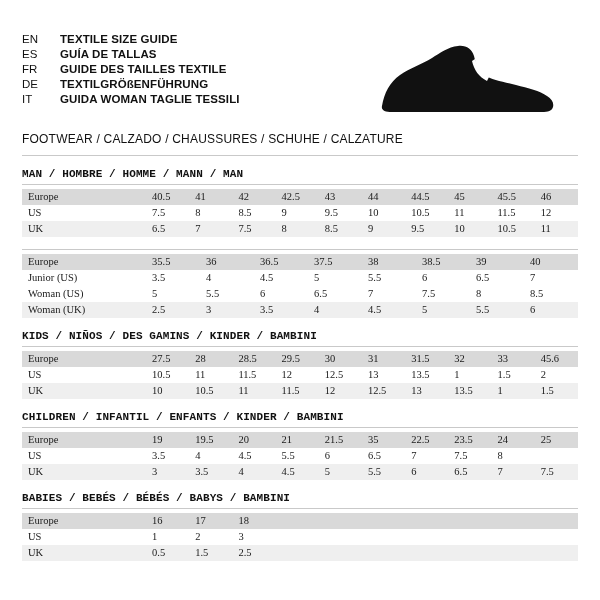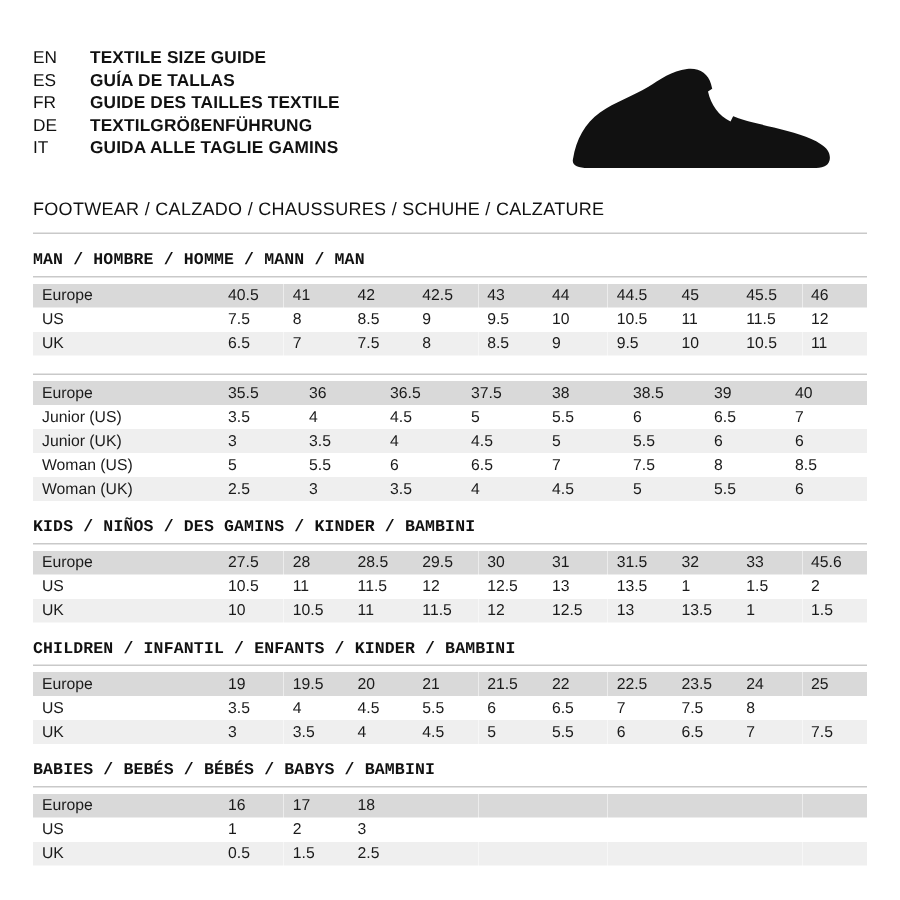--- a/index.html
+++ b/index.html
@@ -81,20 +81,21 @@
   }
   .section-rule {
     border: 0;
     border-top: 1px solid #c9c9c9;
     margin: 4px 0 4px 0;
   }
   table.size {
     border-collapse: collapse;
     width: 100%;
     table-layout: fixed;
+    font-family: Liberation Serif, serif;
   }
   table.size td {
     font-size: 10.5px;
     line-height: 16px;
     height: 16px;
     padding: 0 0 0 6px;
     color: #1a1a1a;
     white-space: nowrap;
     overflow: hidden;
   }
@@ -128,21 +129,21 @@
       <tr>
         <td class="lang-code">FR</td>
         <td class="lang-title">GUIDE DES TAILLES TEXTILE</td>
       </tr>
       <tr>
         <td class="lang-code">DE</td>
         <td class="lang-title">TEXTILGRÖßENFÜHRUNG</td>
       </tr>
       <tr>
         <td class="lang-code">IT</td>
-        <td class="lang-title">GUIDA ALLE TAGLIE GAMINS</td>
+        <td class="lang-title">GUIDA WOMAN TAGLIE TESSILI</td>
       </tr>
     </tbody>
       </table>
 
     <svg class="shoe" viewBox="0 0 186 78" aria-hidden="true">
       <path fill="#111111" d="M8 62 C10 49 16 38 26 31 C36 24 48 20 58 14 C66 9 74 3 84 2 C92 1 98 5 100 12 C102 20 104 27 110 31 C118 36 130 38 142 41 C154 44 166 47 173 52 C178 55 180 59 179 63 C178 67 174 68 168 68 L18 68 C11 68 7 66 8 62 Z"></path>
       <path fill="#ffffff" d="M101 15 C104 23 108 29 115 33 L113 37 C105 33 100 26 98 17 Z"></path>
     </svg>
   </div>
 
@@ -215,31 +216,20 @@
       <tr>
         <td class="rowlabel">Junior (US)</td>
         <td>3.5</td>
         <td>4</td>
         <td>4.5</td>
         <td>5</td>
         <td>5.5</td>
         <td>6</td>
         <td>6.5</td>
         <td>7</td>
-      </tr>
-      <tr class="alt">
-        <td class="rowlabel">Junior (UK)</td>
-        <td>3</td>
-        <td>3.5</td>
-        <td>4</td>
-        <td>4.5</td>
-        <td>5</td>
-        <td>5.5</td>
-        <td>6</td>
-        <td>6</td>
       </tr>
       <tr>
         <td class="rowlabel">Woman (US)</td>
         <td>5</td>
         <td>5.5</td>
         <td>6</td>
         <td>6.5</td>
         <td>7</td>
         <td>7.5</td>
         <td>8</td>
@@ -313,21 +303,21 @@
     <hr class="section-rule">
     <table class="size">
       <tbody>
           <tr class="shaded">
         <td class="rowlabel">Europe</td>
         <td>19</td>
         <td>19.5</td>
         <td>20</td>
         <td>21</td>
         <td>21.5</td>
-        <td>22</td>
+        <td>35</td>
         <td>22.5</td>
         <td>23.5</td>
         <td>24</td>
         <td>25</td>
       </tr>
       <tr>
         <td class="rowlabel">US</td>
         <td>3.5</td>
         <td>4</td>
         <td>4.5</td>

